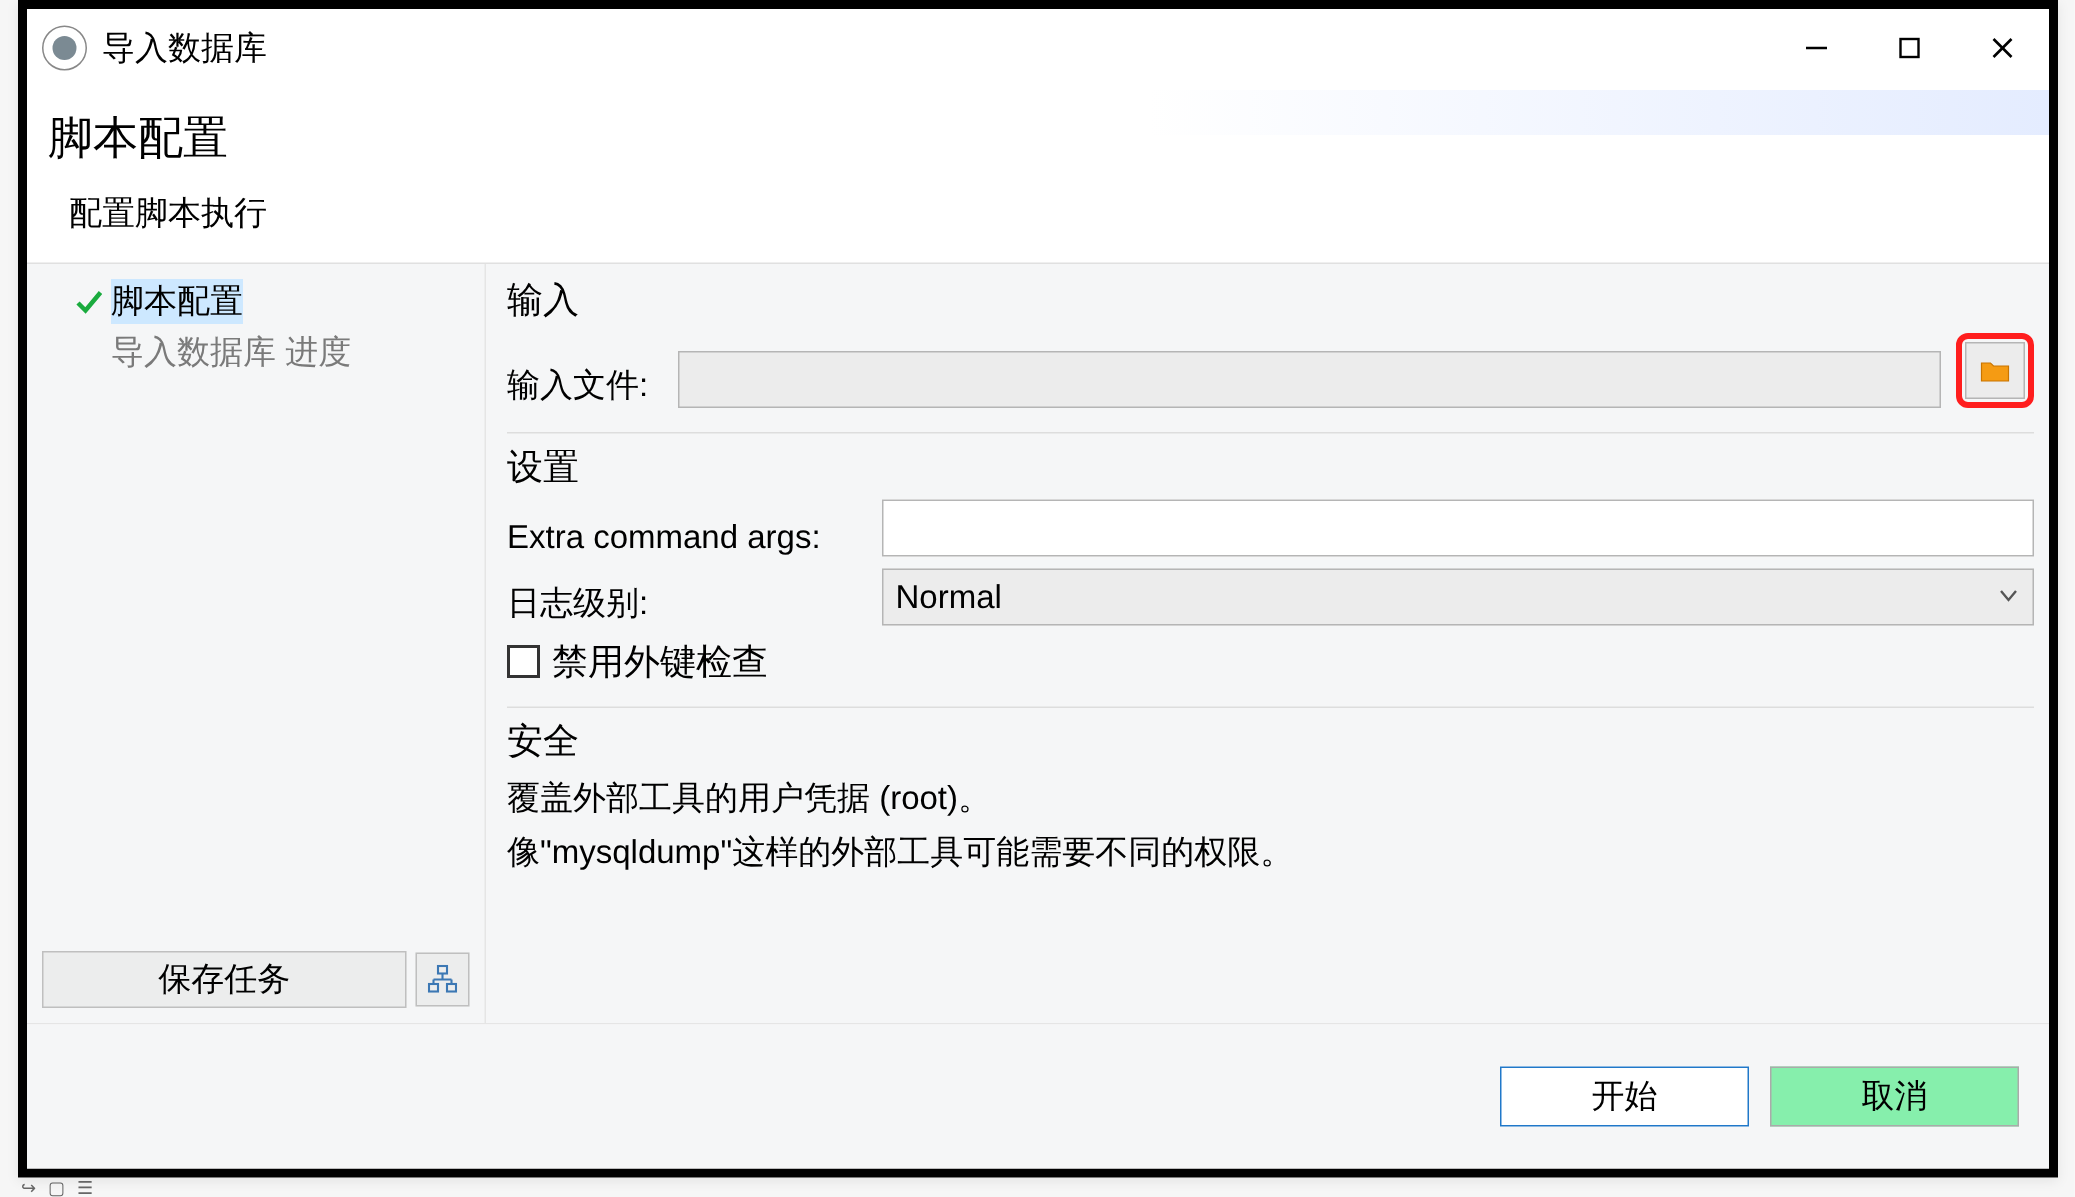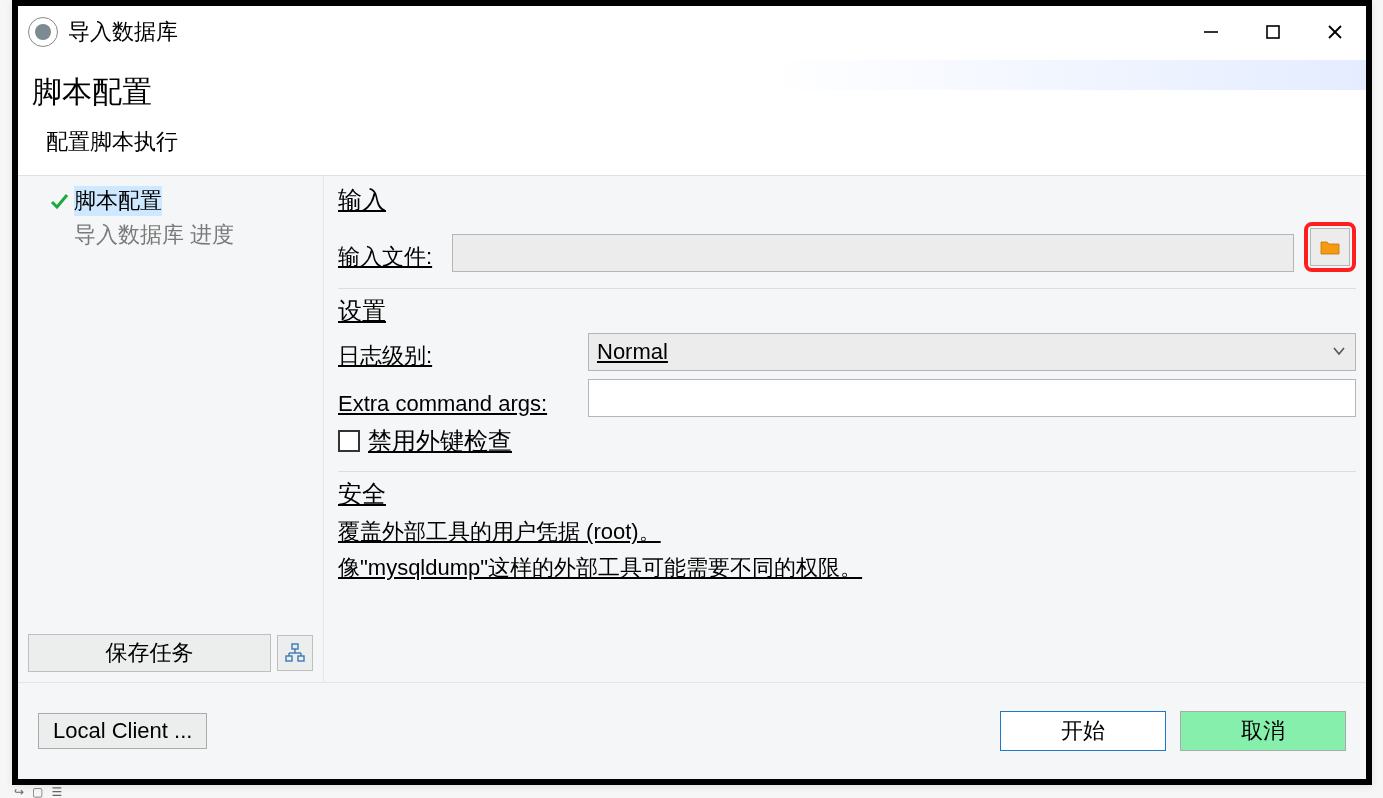--- a/index.html
+++ b/index.html
@@ -117,21 +117,20 @@
   .main {
     flex:1;
     padding: 6px 10px 0 14px;
     overflow:auto;
     background:#f5f6f7;
   }
   .group {
     border-bottom: 1px solid #ddd;
     padding: 2px 0 8px 0;
     margin-bottom: 4px;
-    text-decoration: underline;
   }
   .group:last-of-type { border-bottom: none; }
   .group-title { font-size: 24px; margin: 0 0 6px 0; }
   .field-row {
     display:flex; align-items:flex-end;
     margin: 4px 0 8px 0;
     gap: 10px;
   }
   .field-label { min-width: 240px; font-size:22px; }
   .field-label.narrow { min-width: 104px; }
@@ -285,53 +284,50 @@
                 <path d="M1 3 h6 l2 2 h10 v10 H1 Z" fill="#f59b13" stroke="#c97500" stroke-width="0.8"></path>
               </svg>
             </span>
           </span>
         </div>
       </div>
 
       <div class="group">
         <div class="group-title">设置</div>
         <div class="field-row">
+          <div class="field-label">Extra command args:</div>
+          <input class="text-input" type="text" value="" style="">
+        </div>
+        <div class="field-row">
           <div class="field-label">日志级别:</div>
           <div class="select-input">
             <span>Normal</span>
             <span class="chevron">
               <svg viewBox="0 0 16 16">
                   <polyline points="3,5 8,11 13,5" fill="none" stroke="#555" stroke-width="1.6"></polyline>
                 </svg>
             </span>
           </div>
         </div>
-        <div class="field-row">
-          <div class="field-label">Extra command args:</div>
-          <input class="text-input" type="text" value="" style="">
-        </div>
         <div class="checkbox-row">
           <span class="checkbox"></span>
           <span>禁用外键检查</span>
         </div>
       </div>
 
       <div class="group">
         <div class="group-title">安全</div>
         <div class="security-text">覆盖外部工具的用户凭据 (root)。</div>
         <div class="security-text">像"mysqldump"这样的外部工具可能需要不同的权限。</div>
       </div>
 
     </div>
   </div>
 
   <div class="footer-bar">
-    <div class="left">
-      <button class="local-client-btn">Local Client ...</button>
-    </div>
     <div class="right">
       <button class="big-btn primary">开始</button>
       <button class="big-btn">取消</button>
     </div>
   </div>
 
 </div>
 
 <div class="bottom-strip">
   <span class="glyph">↪</span>

